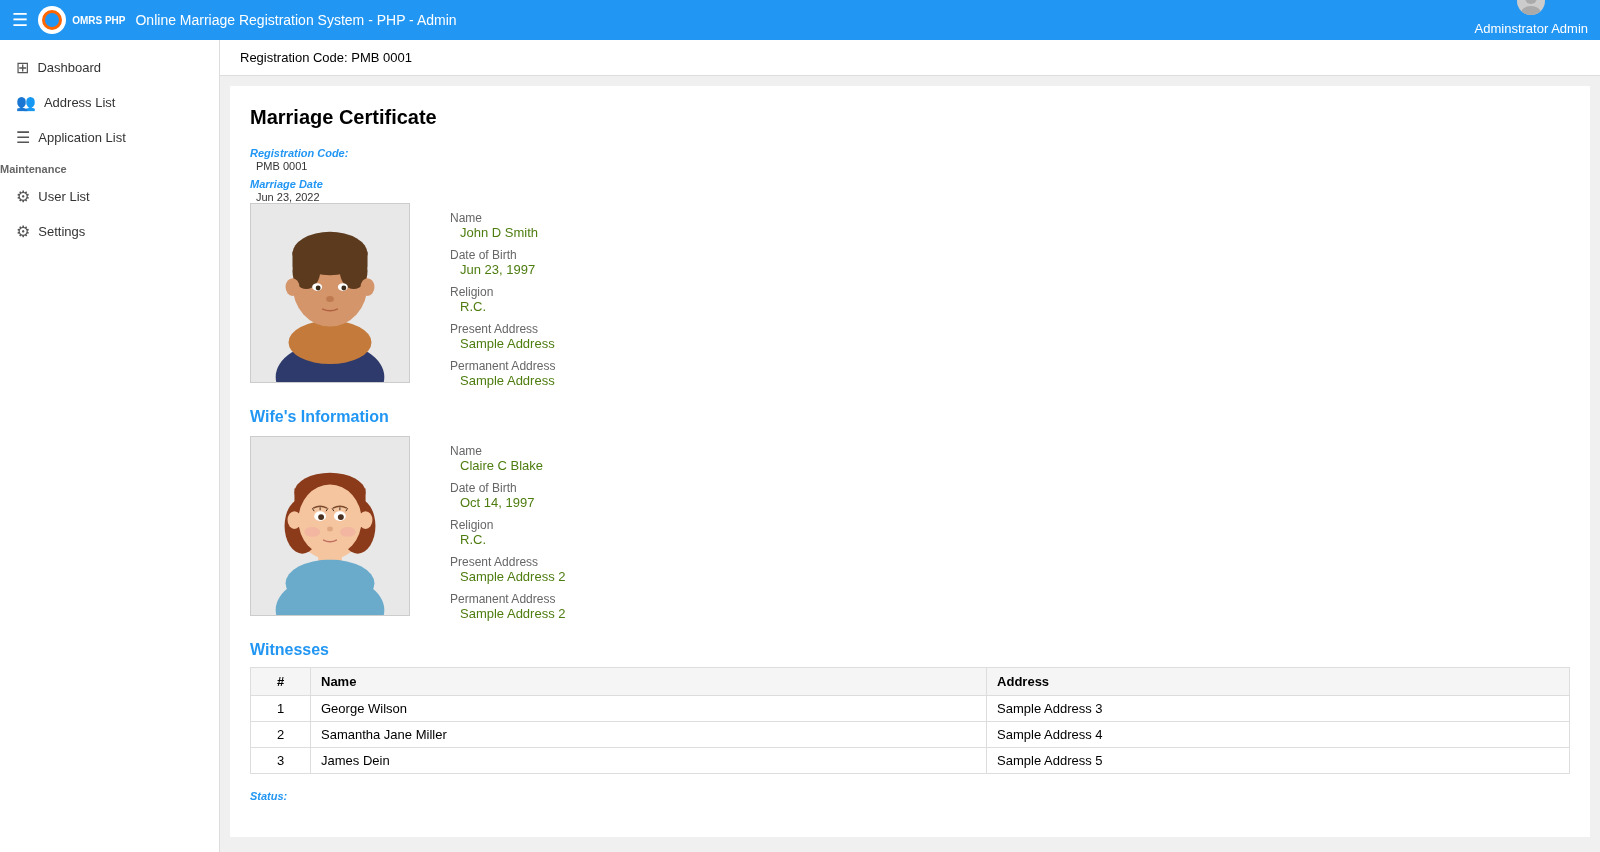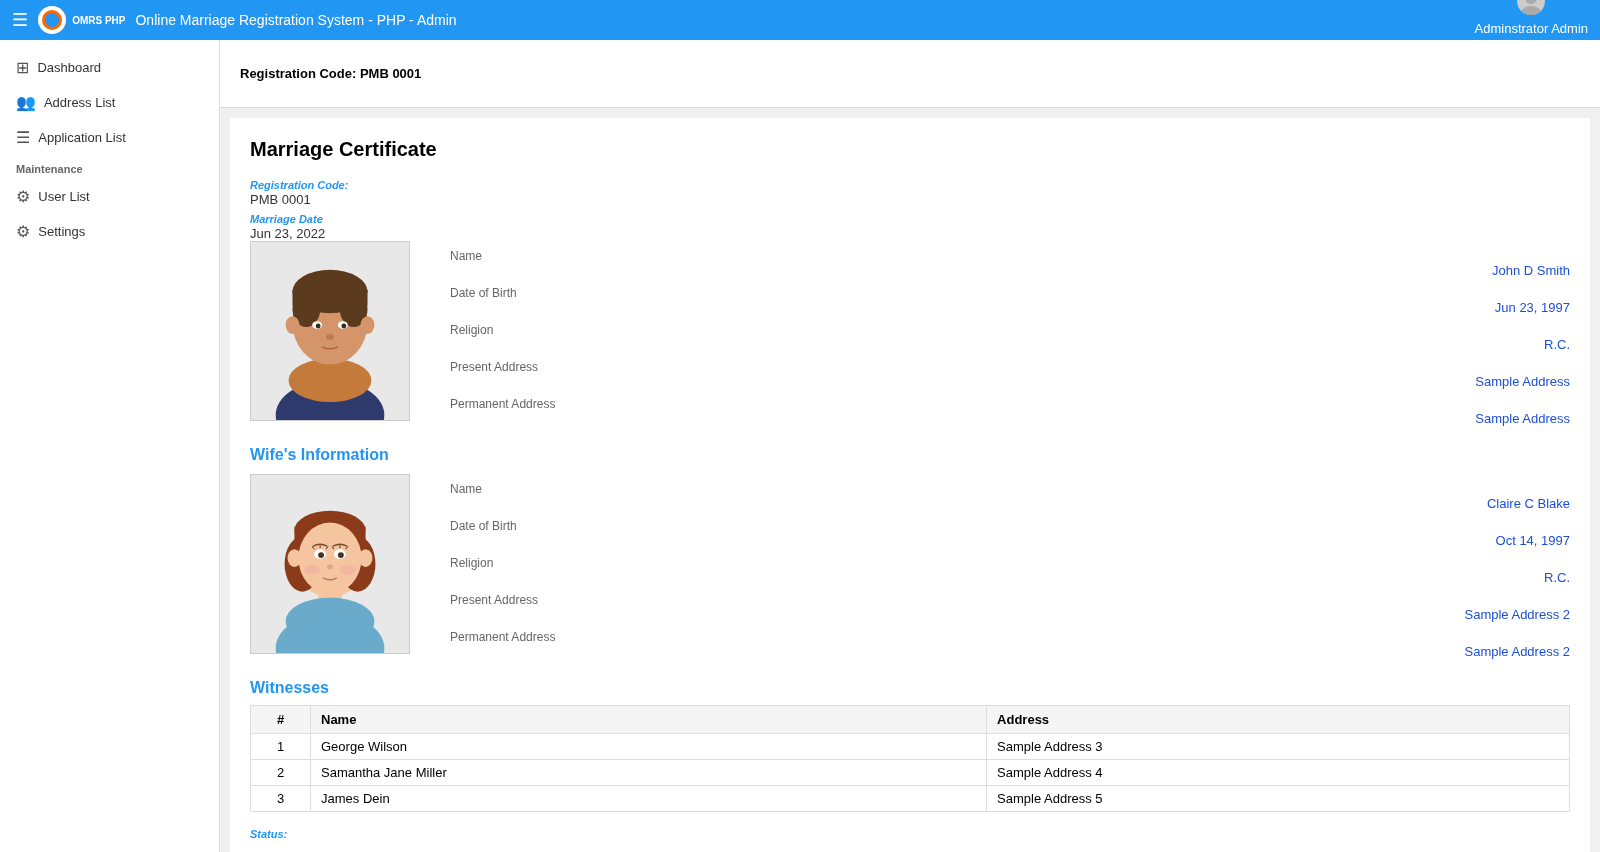--- a/index.html
+++ b/index.html
@@ -42,40 +42,39 @@
     }
     .sidebar-item {
       display: flex; align-items: center; gap: 8px;
       padding: 8px 16px;
       cursor: pointer;
       color: #333;
       font-size: 13px;
     }
     .sidebar-item .icon { font-size: 16px; color: #555; }
     .sidebar-section-label {
-      padding: 8px 16px 4px;
+      padding: 8px 0 4px;
       font-size: 11px;
       color: #666;
       font-weight: bold;
     }
 
     
     .main-content {
       flex: 1;
       padding: 0;
       overflow-y: auto;
       background: #f0f0f0;
     }
 
     .content-header {
       background: white;
-      padding: 26px 20px;
+      padding: 10px 20px;
       border-bottom: 1px solid #ddd;
       font-size: 13px;
-      font-weight: bold;
     }
 
     .content-body {
       padding: 20px;
       background: white;
       margin: 10px;
     }
 
     .page-title {
       text-align: left;
@@ -84,22 +83,22 @@
       margin-bottom: 16px;
     }
 
     .section-label {
       color: #2196F3;
       font-size: 11px;
       font-weight: bold;
       font-style: italic;
     }
     .section-value {
-      margin-left: 0;
-      font-size: 13px;
+      margin-left: 6px;
+      font-size: 11px;
       color: #333;
     }
 
     .info-section-title {
       color: #2196F3;
       font-size: 16px;
       font-weight: bold;
       margin: 16px 0 10px 0;
     }
 
@@ -114,21 +113,21 @@
       height: 180px;
       border: 1px solid #ccc;
       flex-shrink: 0;
       overflow: hidden;
       background: #e8e8e8;
       display: flex; align-items: center; justify-content: center;
     }
 
     .person-details { flex: 1; }
     .detail-label { font-size: 12px; color: #666; margin-top: 8px; }
-    .detail-value { font-size: 13px; color: #1d4ed8; margin-left: 10px; text-align: right; }
+    .detail-value { font-size: 13px; color: #4d7c0f; margin-left: 10px; }
 
     .witnesses-title {
       color: #2196F3;
       font-size: 16px;
       font-weight: bold;
       margin: 16px 0 8px 0;
     }
 
     .witnesses-table {
       width: 100%;

